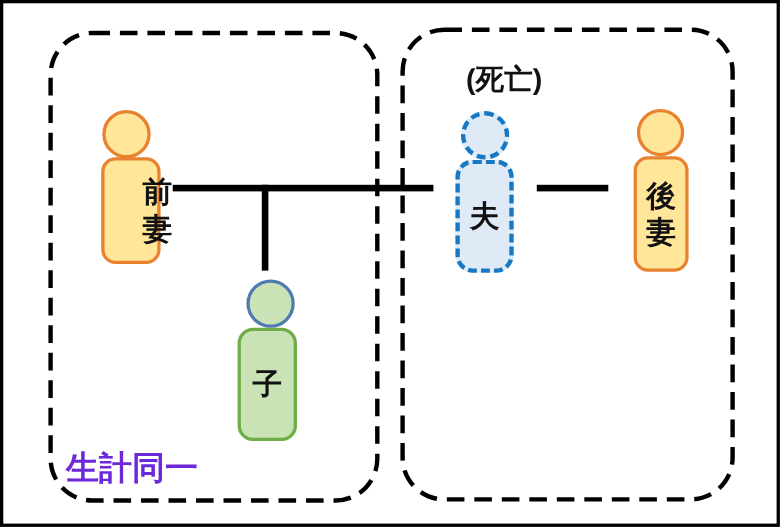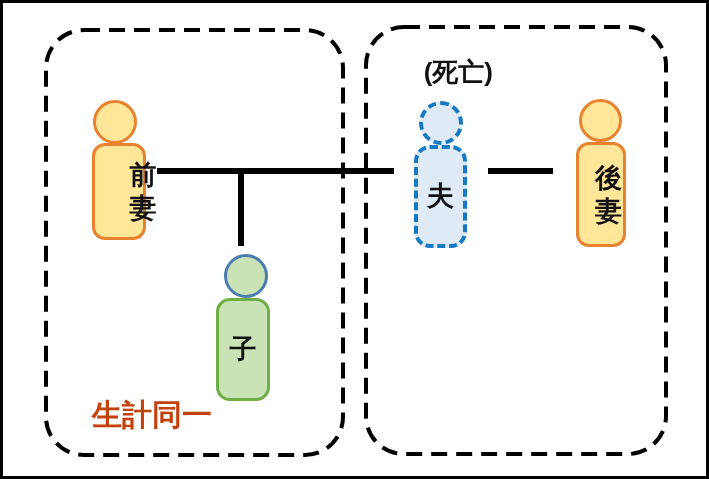--- a/index.html
+++ b/index.html
@@ -53,26 +53,25 @@
     left: 386px; top: 52px;
     width: 104px;
     text-align: right;
     font-size: 26px;
     font-weight: 600;
     color: #111;
     white-space: nowrap;
   }
   .caption {
     position: absolute;
-    left: 57px; top: 392px;
+    left: 57px; top: 402px;
     font-size: 30px;
     font-weight: 700;
-    color: #c2410c;
+    color: #6d28d9;
     white-space: nowrap;
-    margin-left: 32px;
   }
 </style>
 </head>
 <body>
 
 <div class="canvas">
 
   <svg class="layer" width="709" height="479" viewBox="0 0 709 479">
 
     <rect class="hbox" x="43" y="27" width="297" height="425" rx="38" ry="38"></rect>
@@ -92,20 +91,20 @@
     <span class="vlabel">子</span>
   </div>
   <div class="head green" style="left:221px; top:251px; width:44px; height:44px;"></div>
 
   <div class="note">(死亡)</div>
   <div class="pbody blue" style="left:411px; top:142px; width:53px; height:103px;">
     <span class="vlabel">夫</span>
   </div>
   <div class="head blue" style="left:416px; top:98px; width:44px; height:44px;"></div>
 
-  <div class="pbody orange" style="left:573px; top:139px; width:50px; height:105px;justify-content:flex-end;">
+  <div class="pbody orange" style="left:573px; top:139px; width:50px; height:105px;">
     <span class="vlabel">後妻</span>
   </div>
   <div class="head orange" style="left:576px; top:96px; width:43px; height:43px;"></div>
 
   <div class="caption">生計同一</div>
 
 </div>
 
 </body></html>

